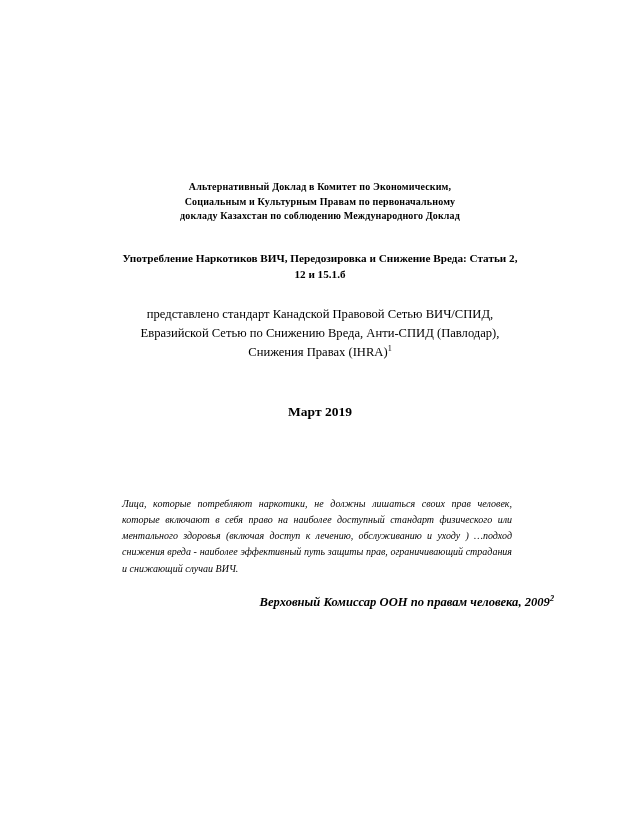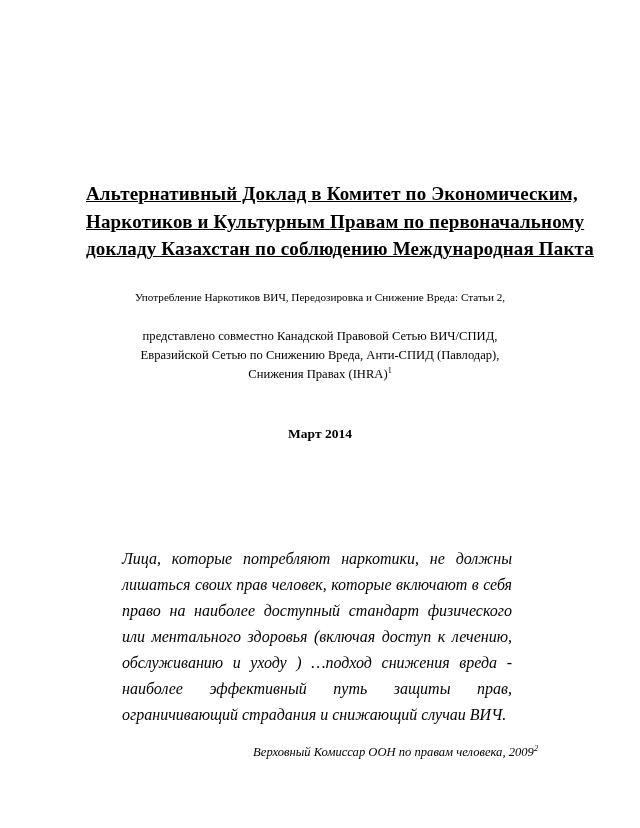--- a/index.html
+++ b/index.html
@@ -16,34 +16,34 @@
   }
   .page {
     position: relative;
     width: 640px;
     height: 828px;
     box-sizing: border-box;
     padding: 0 86px;
   }
   .title-block {
     margin-top: 180px;
+    text-align: center;
     font-weight: bold;
-    font-size: 19px;
+    font-size: 10px;
     line-height: 1.45;
     letter-spacing: 0.15px;
-    text-decoration: underline;
   }
   .title-block .line {
     display: block;
     white-space: nowrap;
   }
   .subtitle-block {
     margin-top: 26px;
     text-align: center;
-    font-weight: normal;
+    font-weight: bold;
     font-size: 11.2px;
     line-height: 1.5;
   }
   .subtitle-block .line {
     display: block;
   }
   .credits-block {
     margin-top: 22px;
     text-align: center;
     font-size: 12.6px;
@@ -58,57 +58,58 @@
     vertical-align: super;
     line-height: 0;
   }
   .date-block {
     margin-top: 42px;
     text-align: center;
     font-weight: bold;
     font-size: 13.5px;
   }
   .quote-block {
-    margin-top: 104px;
+    margin-top: 76px;
     margin-left: 36px;
     margin-right: 42px;
     font-style: italic;
-    font-size: 16px;
+    font-size: 10px;
     line-height: 1.62;
     text-align: justify;
   }
   .quote-attrib {
     margin-top: 18px;
-    margin-right: 16px;
+    margin-right: 0px;
     text-align: right;
     font-style: italic;
-    font-weight: normal;
+    font-weight: bold;
     font-size: 12.6px;
   }
 </style>
 </head>
 <body>
 
 <div class="page">
 
   <div class="title-block">
     <span class="line">Альтернативный Доклад в Комитет по Экономическим,</span>
-    <span class="line">Наркотиков и Культурным Правам по первоначальному</span>
-    <span class="line">докладу Казахстан по соблюдению Международная Пакта</span>
+    <span class="line">Социальным и Культурным Правам по первоначальному</span>
+    <span class="line">докладу Казахстан по соблюдению Международного Доклад</span>
   </div>
 
   <div class="subtitle-block">
     <span class="line">Употребление Наркотиков ВИЧ, Передозировка и Снижение Вреда: Статьи 2,</span>
+    <span class="line">12 и 15.1.б</span>
   </div>
 
   <div class="credits-block">
-    <span class="line">представлено совместно Канадской Правовой Сетью ВИЧ/СПИД,</span>
+    <span class="line">представлено стандарт Канадской Правовой Сетью ВИЧ/СПИД,</span>
     <span class="line">Евразийской Сетью по Снижению Вреда, Анти-СПИД (Павлодар),</span>
     <span class="line"><span>Снижения Правах (IHRA)</span><sup>1</sup></span>
   </div>
 
-  <div class="date-block">Март 2014</div>
+  <div class="date-block">Март 2019</div>
 
   <div class="quote-block">Лица, которые потребляют наркотики, не должны лишаться своих прав человек, которые включают в себя право на наиболее доступный стандарт физического или ментального здоровья (включая доступ к лечению, обслуживанию и уходу ) …подход снижения вреда - наиболее эффективный путь защиты прав, ограничивающий страдания и снижающий случаи ВИЧ.</div>
 
   <div class="quote-attrib"><span>Верховный Комиссар ООН по правам человека, 2009</span><sup>2</sup></div>
 
 </div>
 
 </body></html>

